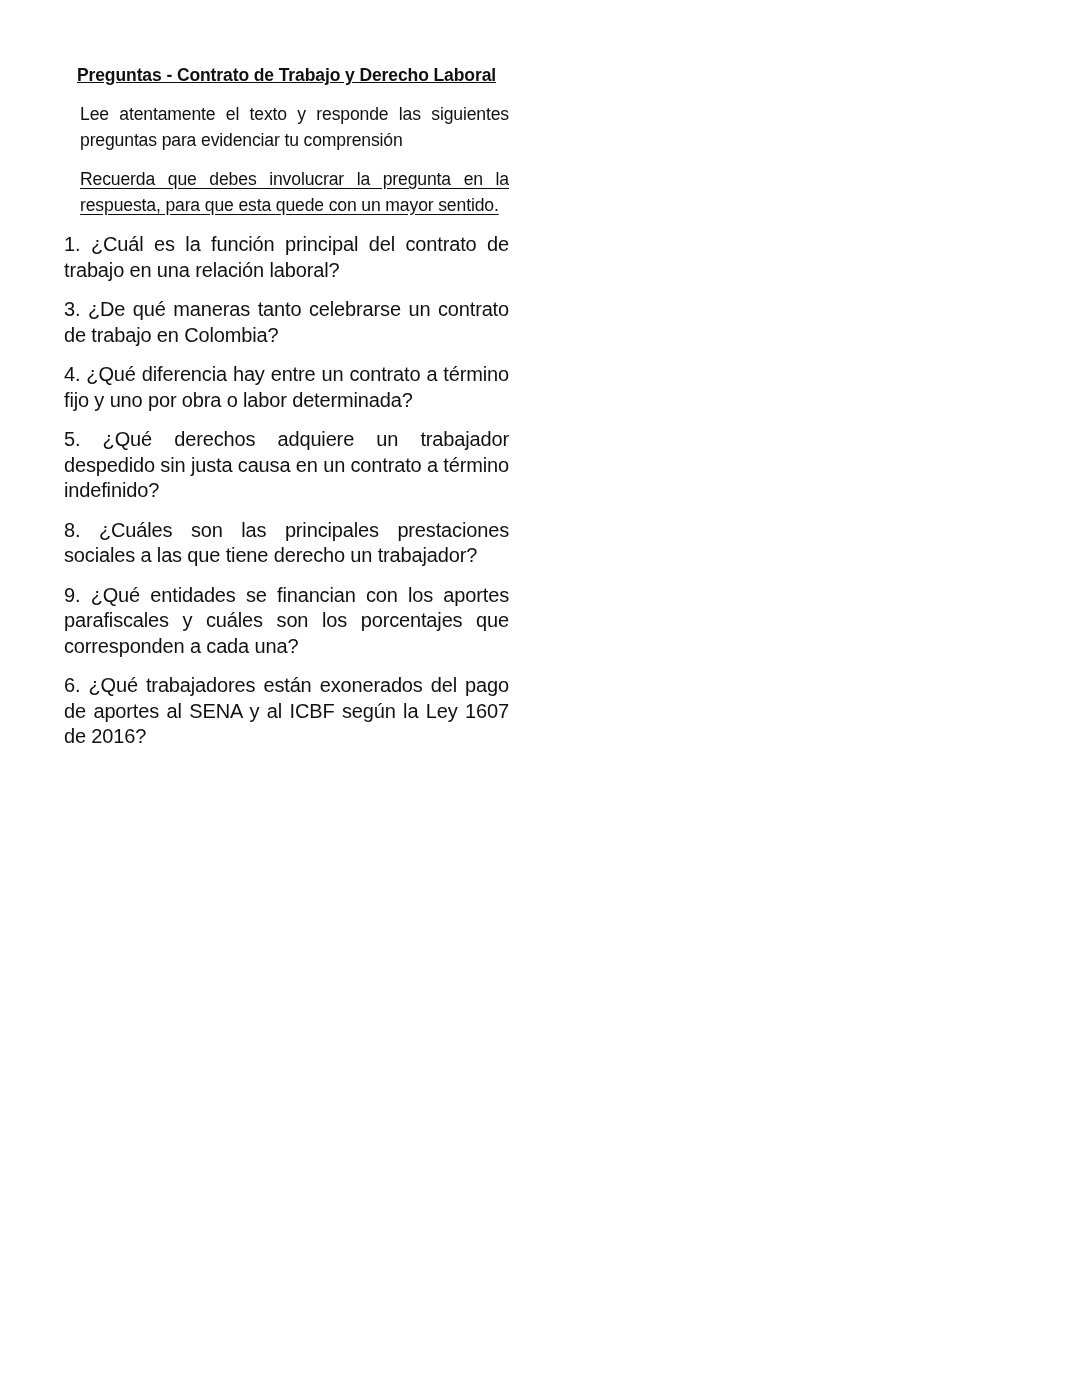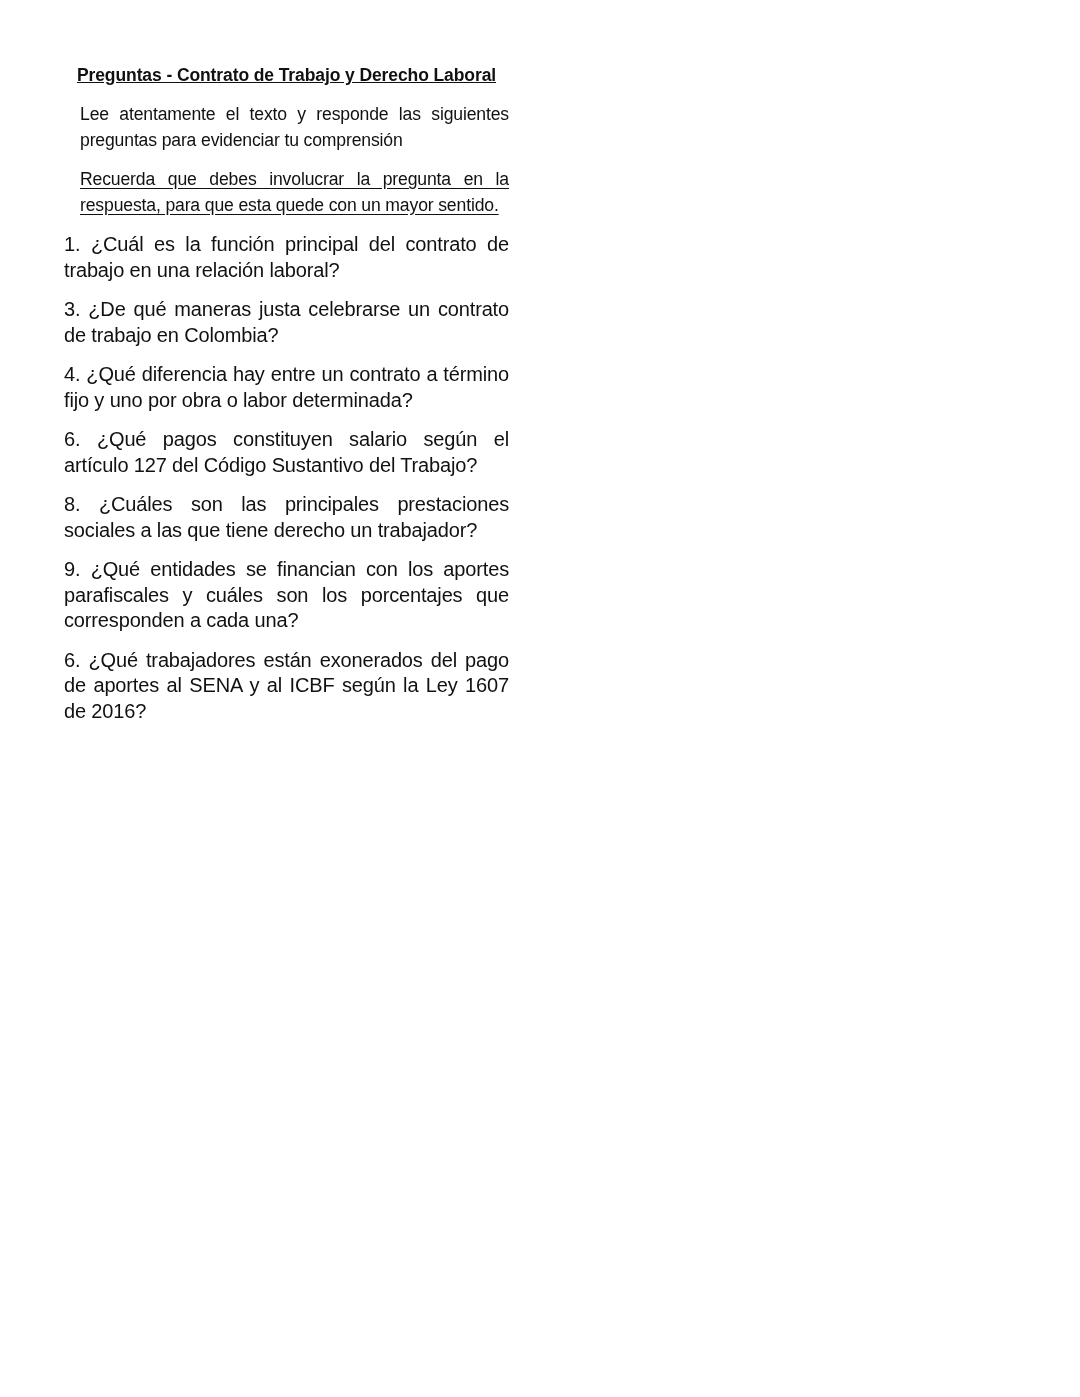--- a/index.html
+++ b/index.html
@@ -59,20 +59,20 @@
 
 <div class="page">
   <h1 class="title">Preguntas - Contrato de Trabajo y Derecho Laboral</h1>
 
   <p class="para">Lee atentamente el texto y responde las siguientes preguntas para evidenciar tu comprensión</p>
 
   <p class="para note">Recuerda que debes involucrar la pregunta en la respuesta, para que esta quede con un mayor sentido.</p>
 
   <ol class="q-list">
     <li class="q-item"><span>1.</span> <span>¿Cuál es la función principal del contrato de trabajo en una relación laboral?</span></li>
-    <li class="q-item"><span>3.</span> <span>¿De qué maneras justa celebrarse un contrato de trabajo en Colombia?</span></li>
+    <li class="q-item"><span>3.</span> <span>¿De qué maneras tanto celebrarse un contrato de trabajo en Colombia?</span></li>
     <li class="q-item"><span>4.</span> <span>¿Qué diferencia hay entre un contrato a término fijo y uno por obra o labor determinada?</span></li>
-    <li class="q-item"><span>6.</span> <span>¿Qué pagos constituyen salario según el artículo 127 del Código Sustantivo del Trabajo?</span></li>
+    <li class="q-item"><span>5.</span> <span>¿Qué derechos adquiere un trabajador despedido sin justa causa en un contrato a término indefinido?</span></li>
     <li class="q-item"><span>8.</span> <span>¿Cuáles son las principales prestaciones sociales a las que tiene derecho un trabajador?</span></li>
     <li class="q-item"><span>9.</span> <span>¿Qué entidades se financian con los aportes parafiscales y cuáles son los porcentajes que corresponden a cada una?</span></li>
     <li class="q-item"><span>6.</span> <span>¿Qué trabajadores están exonerados del pago de aportes al SENA y al ICBF según la Ley 1607 de 2016?</span></li>
   </ol>
 </div>
 
 </body></html>

